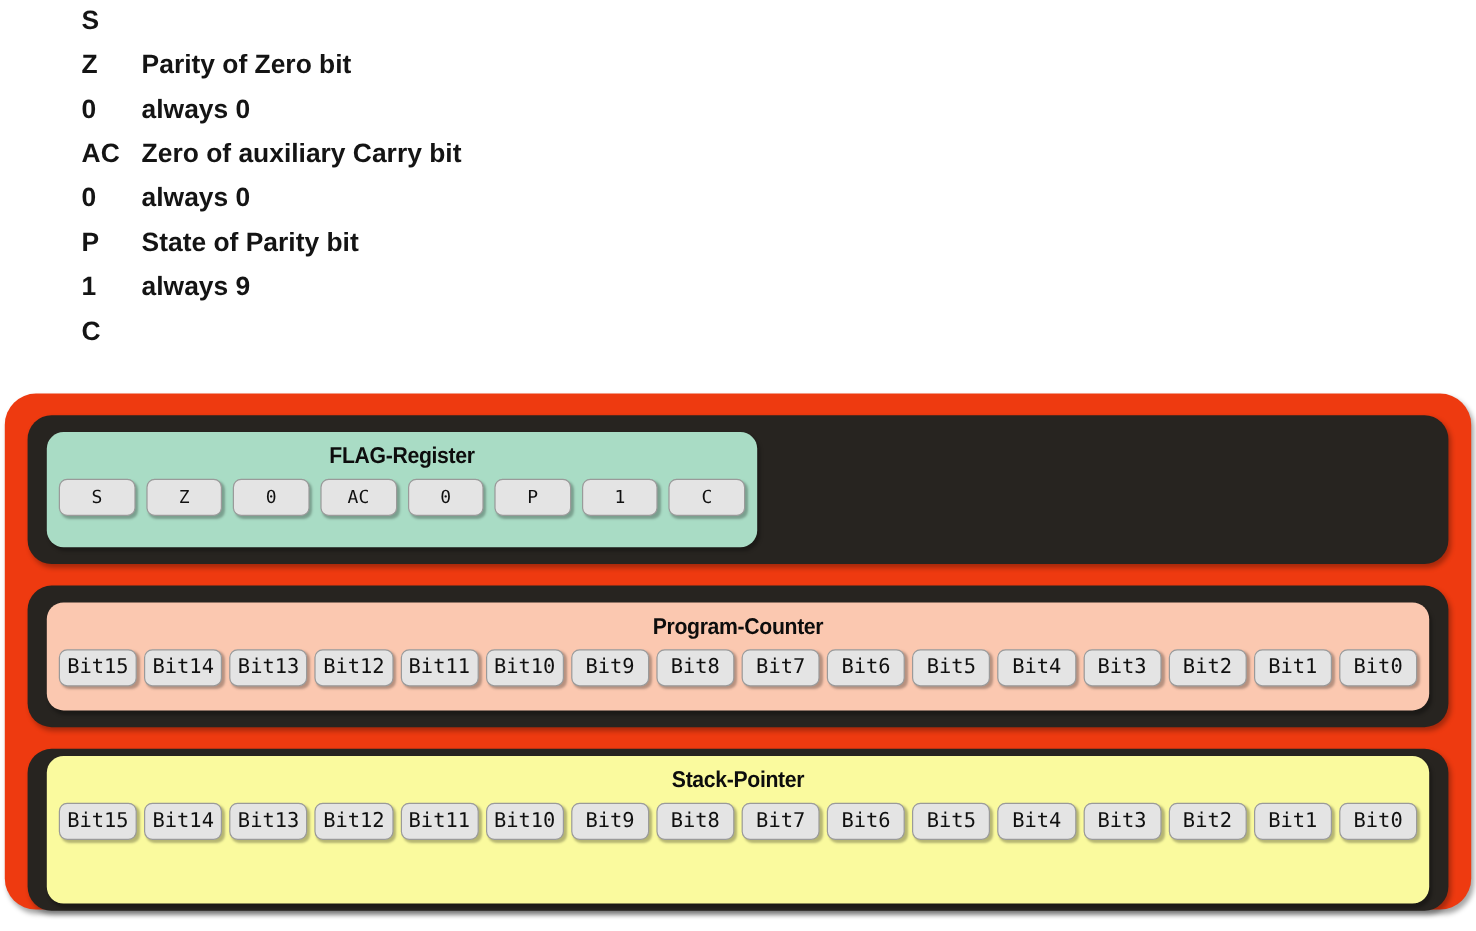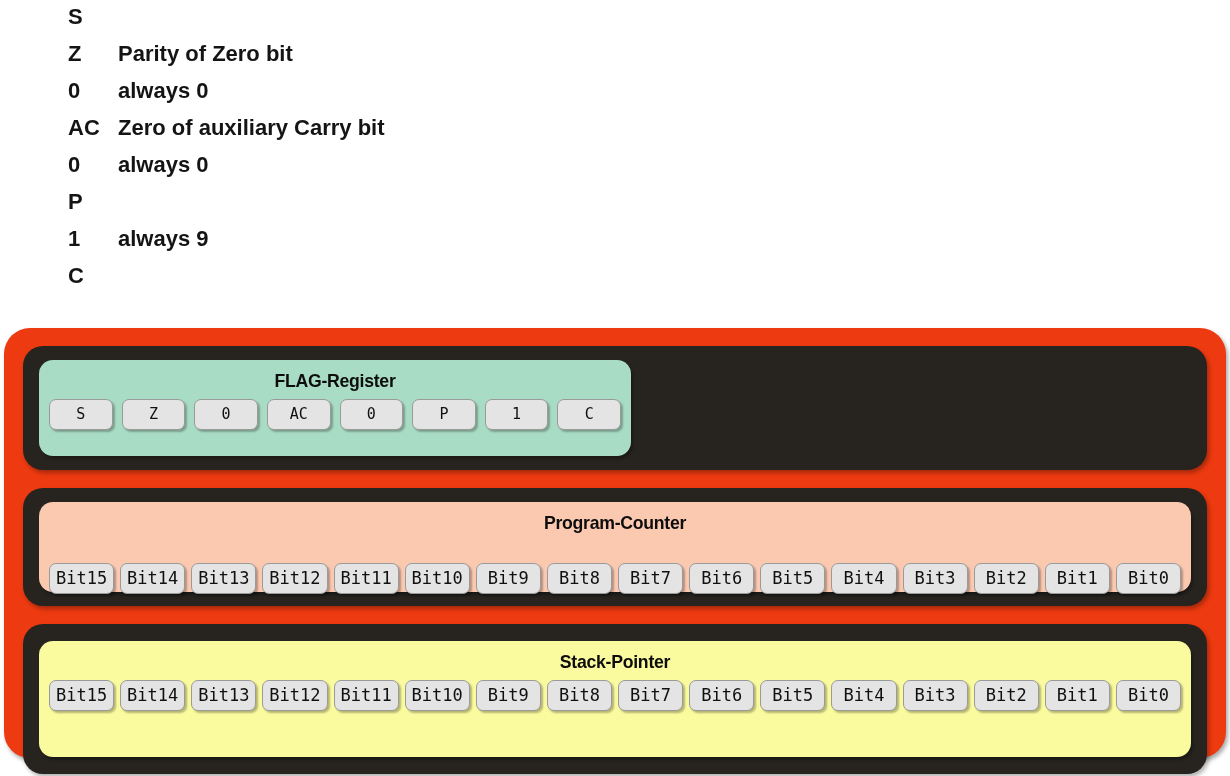--- a/index.html
+++ b/index.html
@@ -61,35 +61,35 @@
   
   .reg-section {
     background: #272420;
     border-radius: 20px;
     box-sizing: border-box;
     position: relative;
     box-shadow: 2px 3px 4px rgba(0,0,0,0.30);
   }
   #section-flag   { height: 124px; margin-bottom: 18px; padding: 14px 16px; }
   #section-pc     { height: 118px; margin-bottom: 18px; padding: 14px 16px; }
-  #section-sp     { height: 150px; padding: 17px 16px; }
+  #section-sp     { height: 135px; padding: 6px 16px; }
 
   
   .reg-panel {
     border-radius: 14px;
     box-sizing: border-box;
     height: 100%;
     padding: 6px 8px 6px 8px;
     display: flex;
     flex-direction: column;
     justify-content: flex-start;
     box-shadow: 2px 3px 3px rgba(0,0,0,0.30);
   }
   #panel-flag { background: #a9dcc5; width: 592px; }
-  #panel-pc   { background: #fbc8b0; width: 100%; gap: 22px; }
+  #panel-pc   { background: #fbc8b0; width: 100%; }
   #panel-sp   { background: #fafa9e; width: 100%; }
 
   .panel-title {
     text-align: center;
     font-family: "Liberation Sans", sans-serif;
     font-weight: bold;
     font-size: 19px;
     color: #0d0d0d;
     letter-spacing: -0.3px;
     line-height: 26px;
@@ -144,20 +144,21 @@
   <div class="legend-row">
     <span class="legend-abbr">AC</span>
     <span class="legend-desc">Zero of auxiliary Carry bit</span>
   </div>
   <div class="legend-row">
     <span class="legend-abbr">0</span>
     <span class="legend-desc">always 0</span>
   </div>
   <div class="legend-row">
     <span class="legend-abbr">P</span>
+    <span class="legend-desc">State of Parity bit</span>
   </div>
   <div class="legend-row">
     <span class="legend-abbr">1</span>
     <span class="legend-desc">always 9</span>
   </div>
   <div class="legend-row">
     <span class="legend-abbr">C</span>
   </div>
 </div>
 

